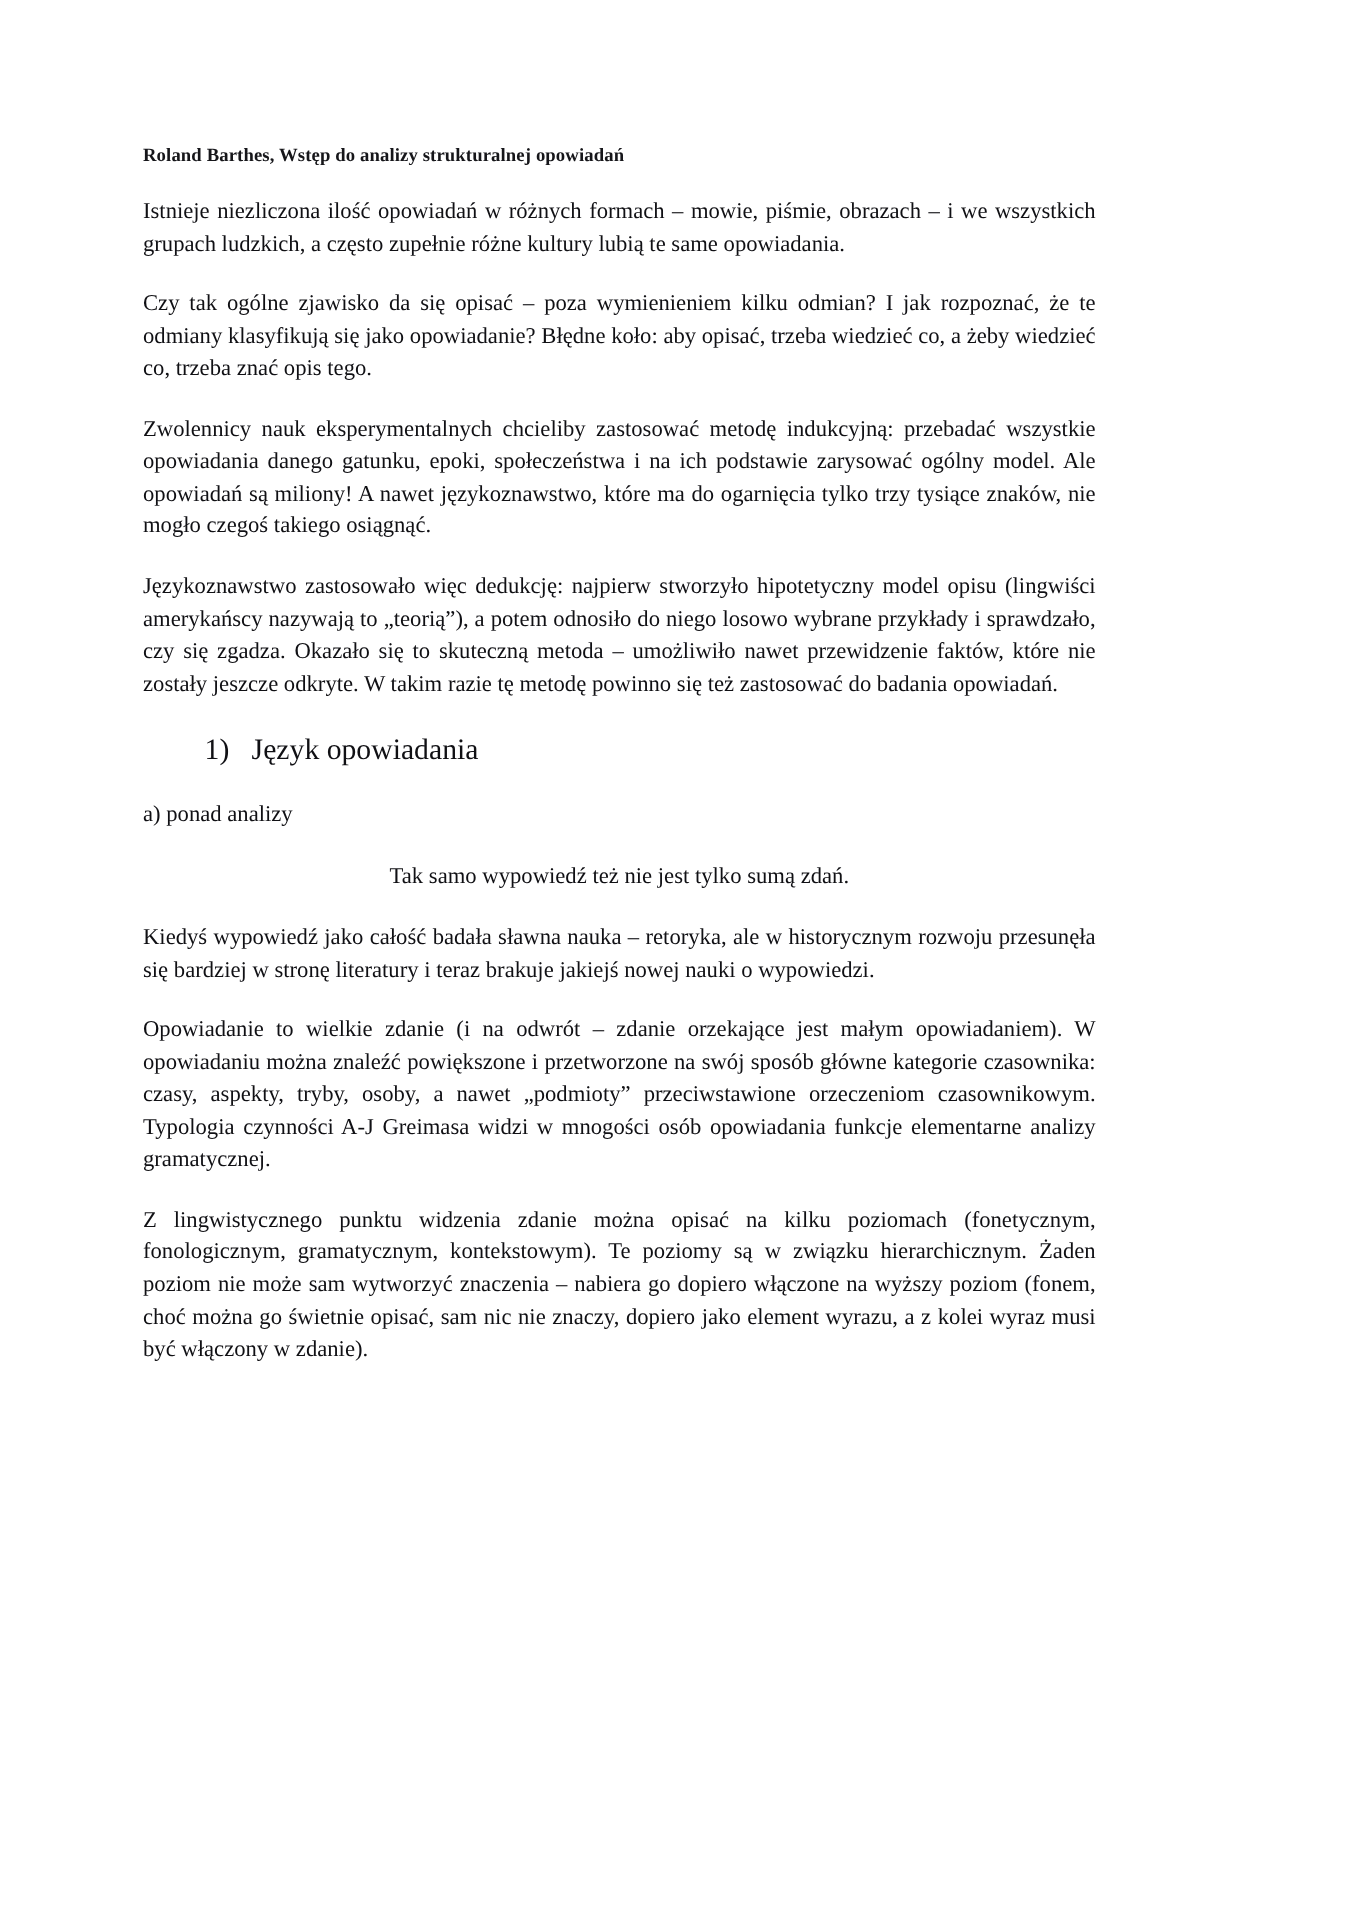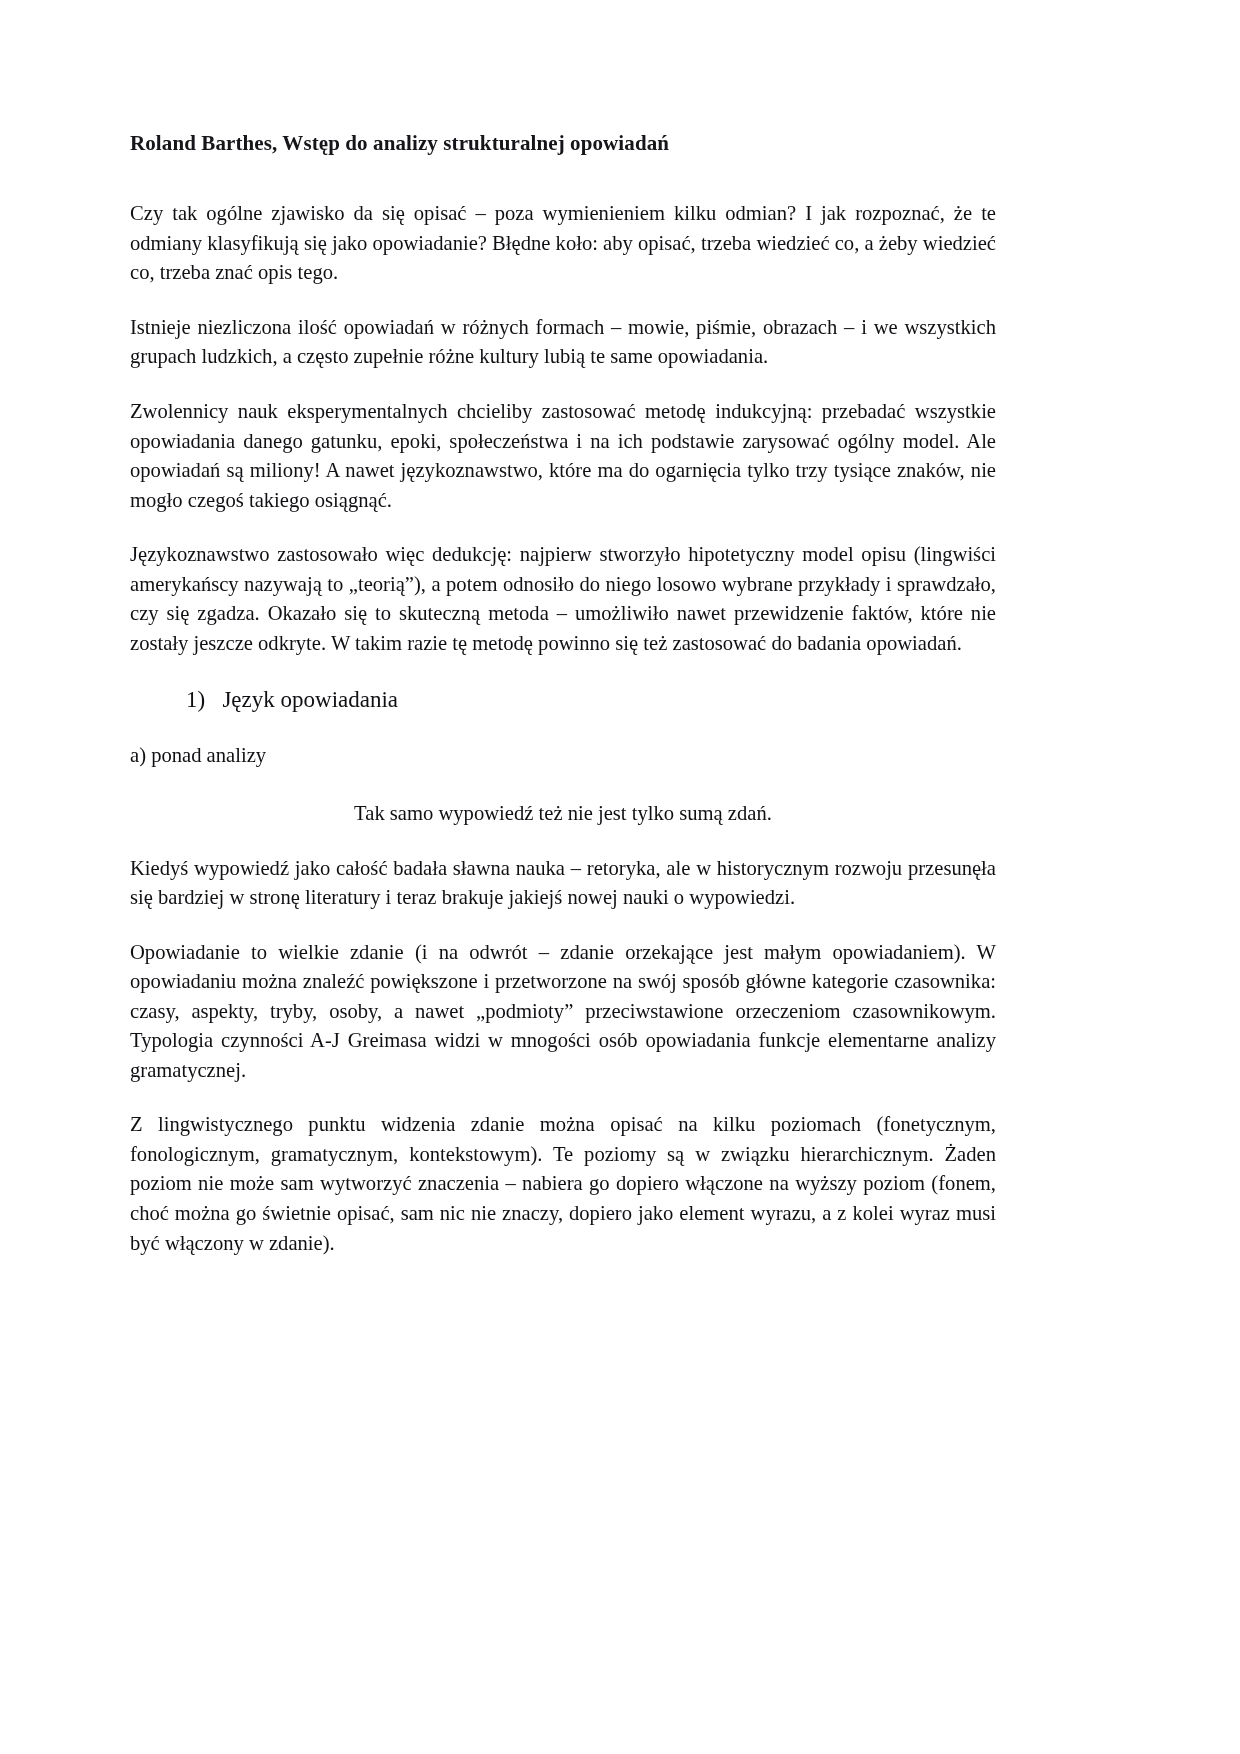--- a/index.html
+++ b/index.html
@@ -21,25 +21,25 @@
 
   .page-body {
     position: absolute;
     left: 130px;
     top: 130px;
     width: 866px;
   }
 
   .doc-title {
     font-family: "Liberation Serif", "DejaVu Serif", serif;
-    font-size: 21px;
+    font-size: 17px;
     font-weight: bold;
     line-height: 1.30;
     color: #16161a;
-    margin: 0 0 42px 0;
+    margin: 0 0 26px 0;
     letter-spacing: 0.1px;
     text-rendering: optimizeLegibility;
   }
 
   .para {
     font-family: "Liberation Serif", "DejaVu Serif", serif;
     font-size: 20.6px;
     line-height: 1.435;
     color: #101014;
     margin: 0 0 25px 0;
@@ -58,21 +58,21 @@
     margin-top: 28px;
   }
 
   .list-block {
     margin: 0 0 25px 0;
     padding: 0;
   }
 
   .list-item {
     font-family: "Liberation Serif", "DejaVu Serif", serif;
-    font-size: 23px;
+    font-size: 27px;
     line-height: 1.435;
     color: #101014;
     margin: 0;
     padding-left: 56px;
     text-indent: 0;
     display: block;
     white-space: pre;
   }
 
   .subhead {
@@ -85,23 +85,23 @@
   }
 </style>
 </head>
 <body>
 
 <div class="page">
   <div class="page-body">
 
     <h1 class="doc-title">Roland Barthes, Wstęp do analizy strukturalnej opowiadań</h1>
 
+    <p class="para">Istnieje niezliczona ilość opowiadań w różnych formach – mowie, piśmie, obrazach – i we wszystkich grupach ludzkich, a często zupełnie różne kultury lubią te same opowiadania.</p>
+
     <p class="para">Czy tak ogólne zjawisko da się opisać – poza wymienieniem kilku odmian? I jak rozpoznać, że te odmiany klasyfikują się jako opowiadanie? Błędne koło: aby opisać, trzeba wiedzieć co, a żeby wiedzieć co, trzeba znać opis tego.</p>
-
-    <p class="para">Istnieje niezliczona ilość opowiadań w różnych formach – mowie, piśmie, obrazach – i we wszystkich grupach ludzkich, a często zupełnie różne kultury lubią te same opowiadania.</p>
 
 
     <p class="para">Zwolennicy nauk eksperymentalnych chcieliby zastosować metodę indukcyjną: przebadać wszystkie opowiadania danego gatunku, epoki, społeczeństwa i na ich podstawie zarysować ogólny model. Ale opowiadań są miliony! A nawet językoznawstwo, które ma do ogarnięcia tylko trzy tysiące znaków, nie mogło czegoś takiego osiągnąć.</p>
 
     <p class="para">Językoznawstwo zastosowało więc dedukcję: najpierw stworzyło hipotetyczny model opisu (lingwiści amerykańscy nazywają to „teorią”), a potem odnosiło do niego losowo wybrane przykłady i sprawdzało, czy się zgadza. Okazało się to skuteczną metoda – umożliwiło nawet przewidzenie faktów, które nie zostały jeszcze odkryte. W takim razie tę metodę powinno się też zastosować do badania opowiadań.</p>
 
     <div class="list-block">
       <div class="list-item">1)   Język opowiadania</div>
     </div>
 

